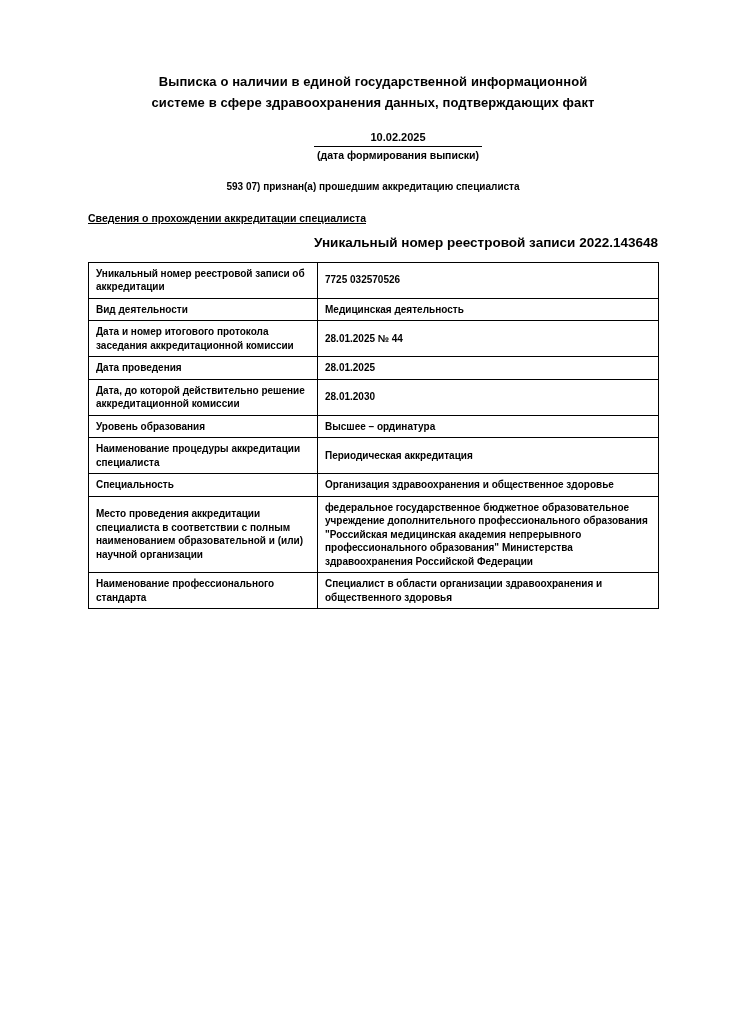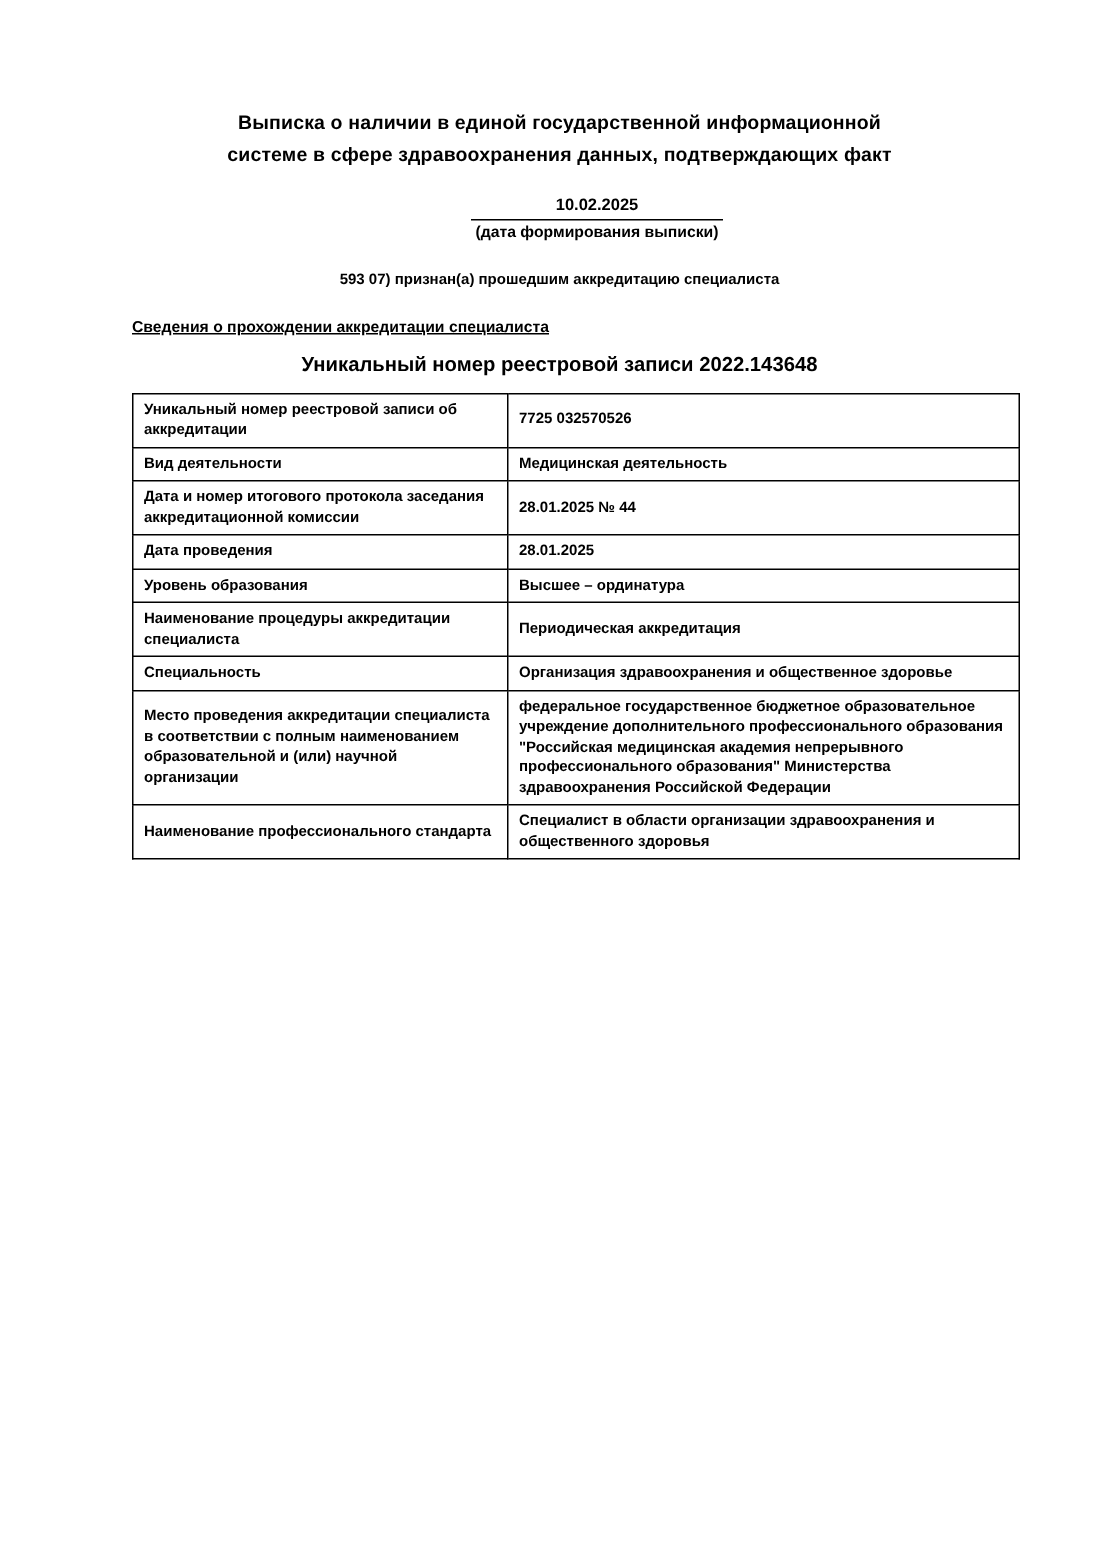--- a/index.html
+++ b/index.html
@@ -51,39 +51,39 @@
   }
   .section-subtitle {
     margin-top: 17px;
     text-align: left;
     font-size: 10.5px;
     line-height: 14px;
     text-decoration: underline;
   }
   .registry-title {
     margin-top: 9px;
-    text-align: center;
+    text-align: right;
     font-size: 13.5px;
     line-height: 18px;
   }
   table.acc-table {
     margin-top: 10px;
     width: 570px;
     border-collapse: collapse;
     table-layout: fixed;
   }
   table.acc-table td {
     border: 1.5px solid #000;
     font-size: 10px;
     line-height: 13.5px;
     vertical-align: middle;
     padding: 4px 8px 4px 7px;
     word-wrap: break-word;
   }
-  td.label-cell { width: 250px; }
+  td.label-cell { width: 229px; }
   td.value-cell { width: 341px; }
 </style>
 </head>
 <body>
 
 <div class="page">
 
   <div class="doc-title">
     <div>Выписка о наличии в единой государственной информационной</div>
     <div>системе в сфере здравоохранения данных, подтверждающих факт</div>
@@ -114,20 +114,24 @@
       </tr>
       <tr>
         <td class="label-cell">Дата и номер итогового протокола заседания аккредитационной комиссии</td>
         <td class="value-cell">28.01.2025 № 44</td>
       </tr>
       <tr>
         <td class="label-cell">Дата проведения</td>
         <td class="value-cell">28.01.2025</td>
       </tr>
       <tr>
+        <td class="label-cell">Дата, до которой действительно решение аккредитационной комиссии</td>
+        <td class="value-cell">28.01.2030</td>
+      </tr>
+      <tr>
         <td class="label-cell">Уровень образования</td>
         <td class="value-cell">Высшее – ординатура</td>
       </tr>
       <tr>
         <td class="label-cell">Наименование процедуры аккредитации специалиста</td>
         <td class="value-cell">Периодическая аккредитация</td>
       </tr>
       <tr>
         <td class="label-cell">Специальность</td>
         <td class="value-cell">Организация здравоохранения и общественное здоровье</td>

